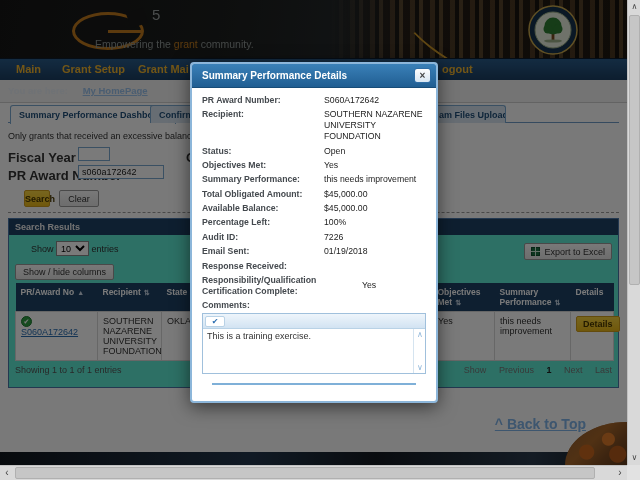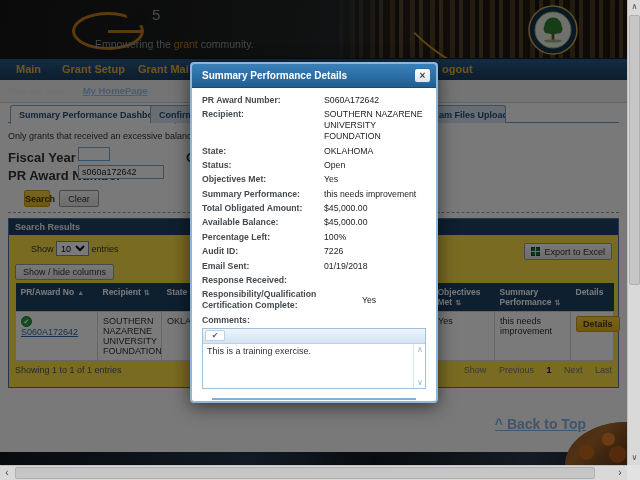--- a/index.html
+++ b/index.html
@@ -46,21 +46,21 @@
   .frm-input { position:absolute; height:14px; border:1px solid #7aa7cf; background:#fff; font-size:9px; padding:0 3px; color:#222; font-family:"Liberation Sans",sans-serif; }
   .btn-gold { background:linear-gradient(#f8d442,#eab818); border:1px solid #cf9d1d; border-radius:2px;
     color:#4a3800; font-size:9px; font-weight:bold; cursor:pointer; font-family:"Liberation Sans",sans-serif; }
   .btn-gray { background:linear-gradient(#fcfcfc,#e4e4e4); border:1px solid #9a9a9a; border-radius:2px;
     color:#333; font-size:9px; cursor:pointer; font-family:"Liberation Sans",sans-serif; }
   .search-btn { position:absolute; left:24px; top:190px; width:26px; height:17px; }
   .clear-btn { position:absolute; left:59px; top:190px; width:40px; height:17px; }
   .dashed-sep { position:absolute; left:8px; top:212px; width:611px; border-top:1px dashed #9a9a9a; }
 
   
-  .panel { position:absolute; left:8px; top:218px; width:611px; height:170px; border:1px solid #4a76a8; background:#fde047; }
+  .panel { position:absolute; left:8px; top:218px; width:611px; height:170px; border:1px solid #4a76a8; background:#5eead4; }
   .panel-header { height:16px; background:#1e4164; color:#f0f0f0; font-size:9px; font-weight:bold; padding:3px 6px 0; }
   .entries-row { position:absolute; left:22px; top:22px; font-size:9px; color:#333; }
   .entries-row select { font-size:9px; height:15px; border:1px solid #888; background:#fff; font-family:"Liberation Sans",sans-serif; }
   .export-btn { position:absolute; right:6px; top:24px; height:17px; padding:0 6px; display:flex; align-items:center; gap:4px; }
   .excel-icon { display:inline-block; width:9px; height:9px; background:#1d6f42;
     box-shadow:inset 0 0 0 1px #0f4f2d; position:relative; }
   .excel-icon::after { content:""; position:absolute; left:0; top:4px; width:9px; height:1px; background:#cfe8d8; }
   .excel-icon::before { content:""; position:absolute; left:4px; top:0; width:1px; height:9px; background:#cfe8d8; }
   .showhide-btn { position:absolute; left:6px; top:45px; height:16px; padding:0 7px; }
   .grid { position:absolute; left:6px; top:64px; width:599px; border-collapse:collapse; table-layout:fixed; }
@@ -245,24 +245,20 @@
     <div class="modal-body">
       <div class="mrow">
           <span class="lbl">PR Award Number:</span>
           <span class="val">S060A172642</span>
         </div>
       <div class="mrow">
           <span class="lbl">Recipient:</span>
           <span class="val">SOUTHERN NAZARENE UNIVERSITY FOUNDATION</span>
         </div>
       <div class="mrow">
-          <span class="lbl">State:</span>
-          <span class="val">OKLAHOMA</span>
-        </div>
-      <div class="mrow">
           <span class="lbl">Status:</span>
           <span class="val">Open</span>
         </div>
       <div class="mrow">
           <span class="lbl">Objectives Met:</span>
           <span class="val">Yes</span>
         </div>
       <div class="mrow">
           <span class="lbl">Summary Performance:</span>
           <span class="val">this needs improvement</span>

